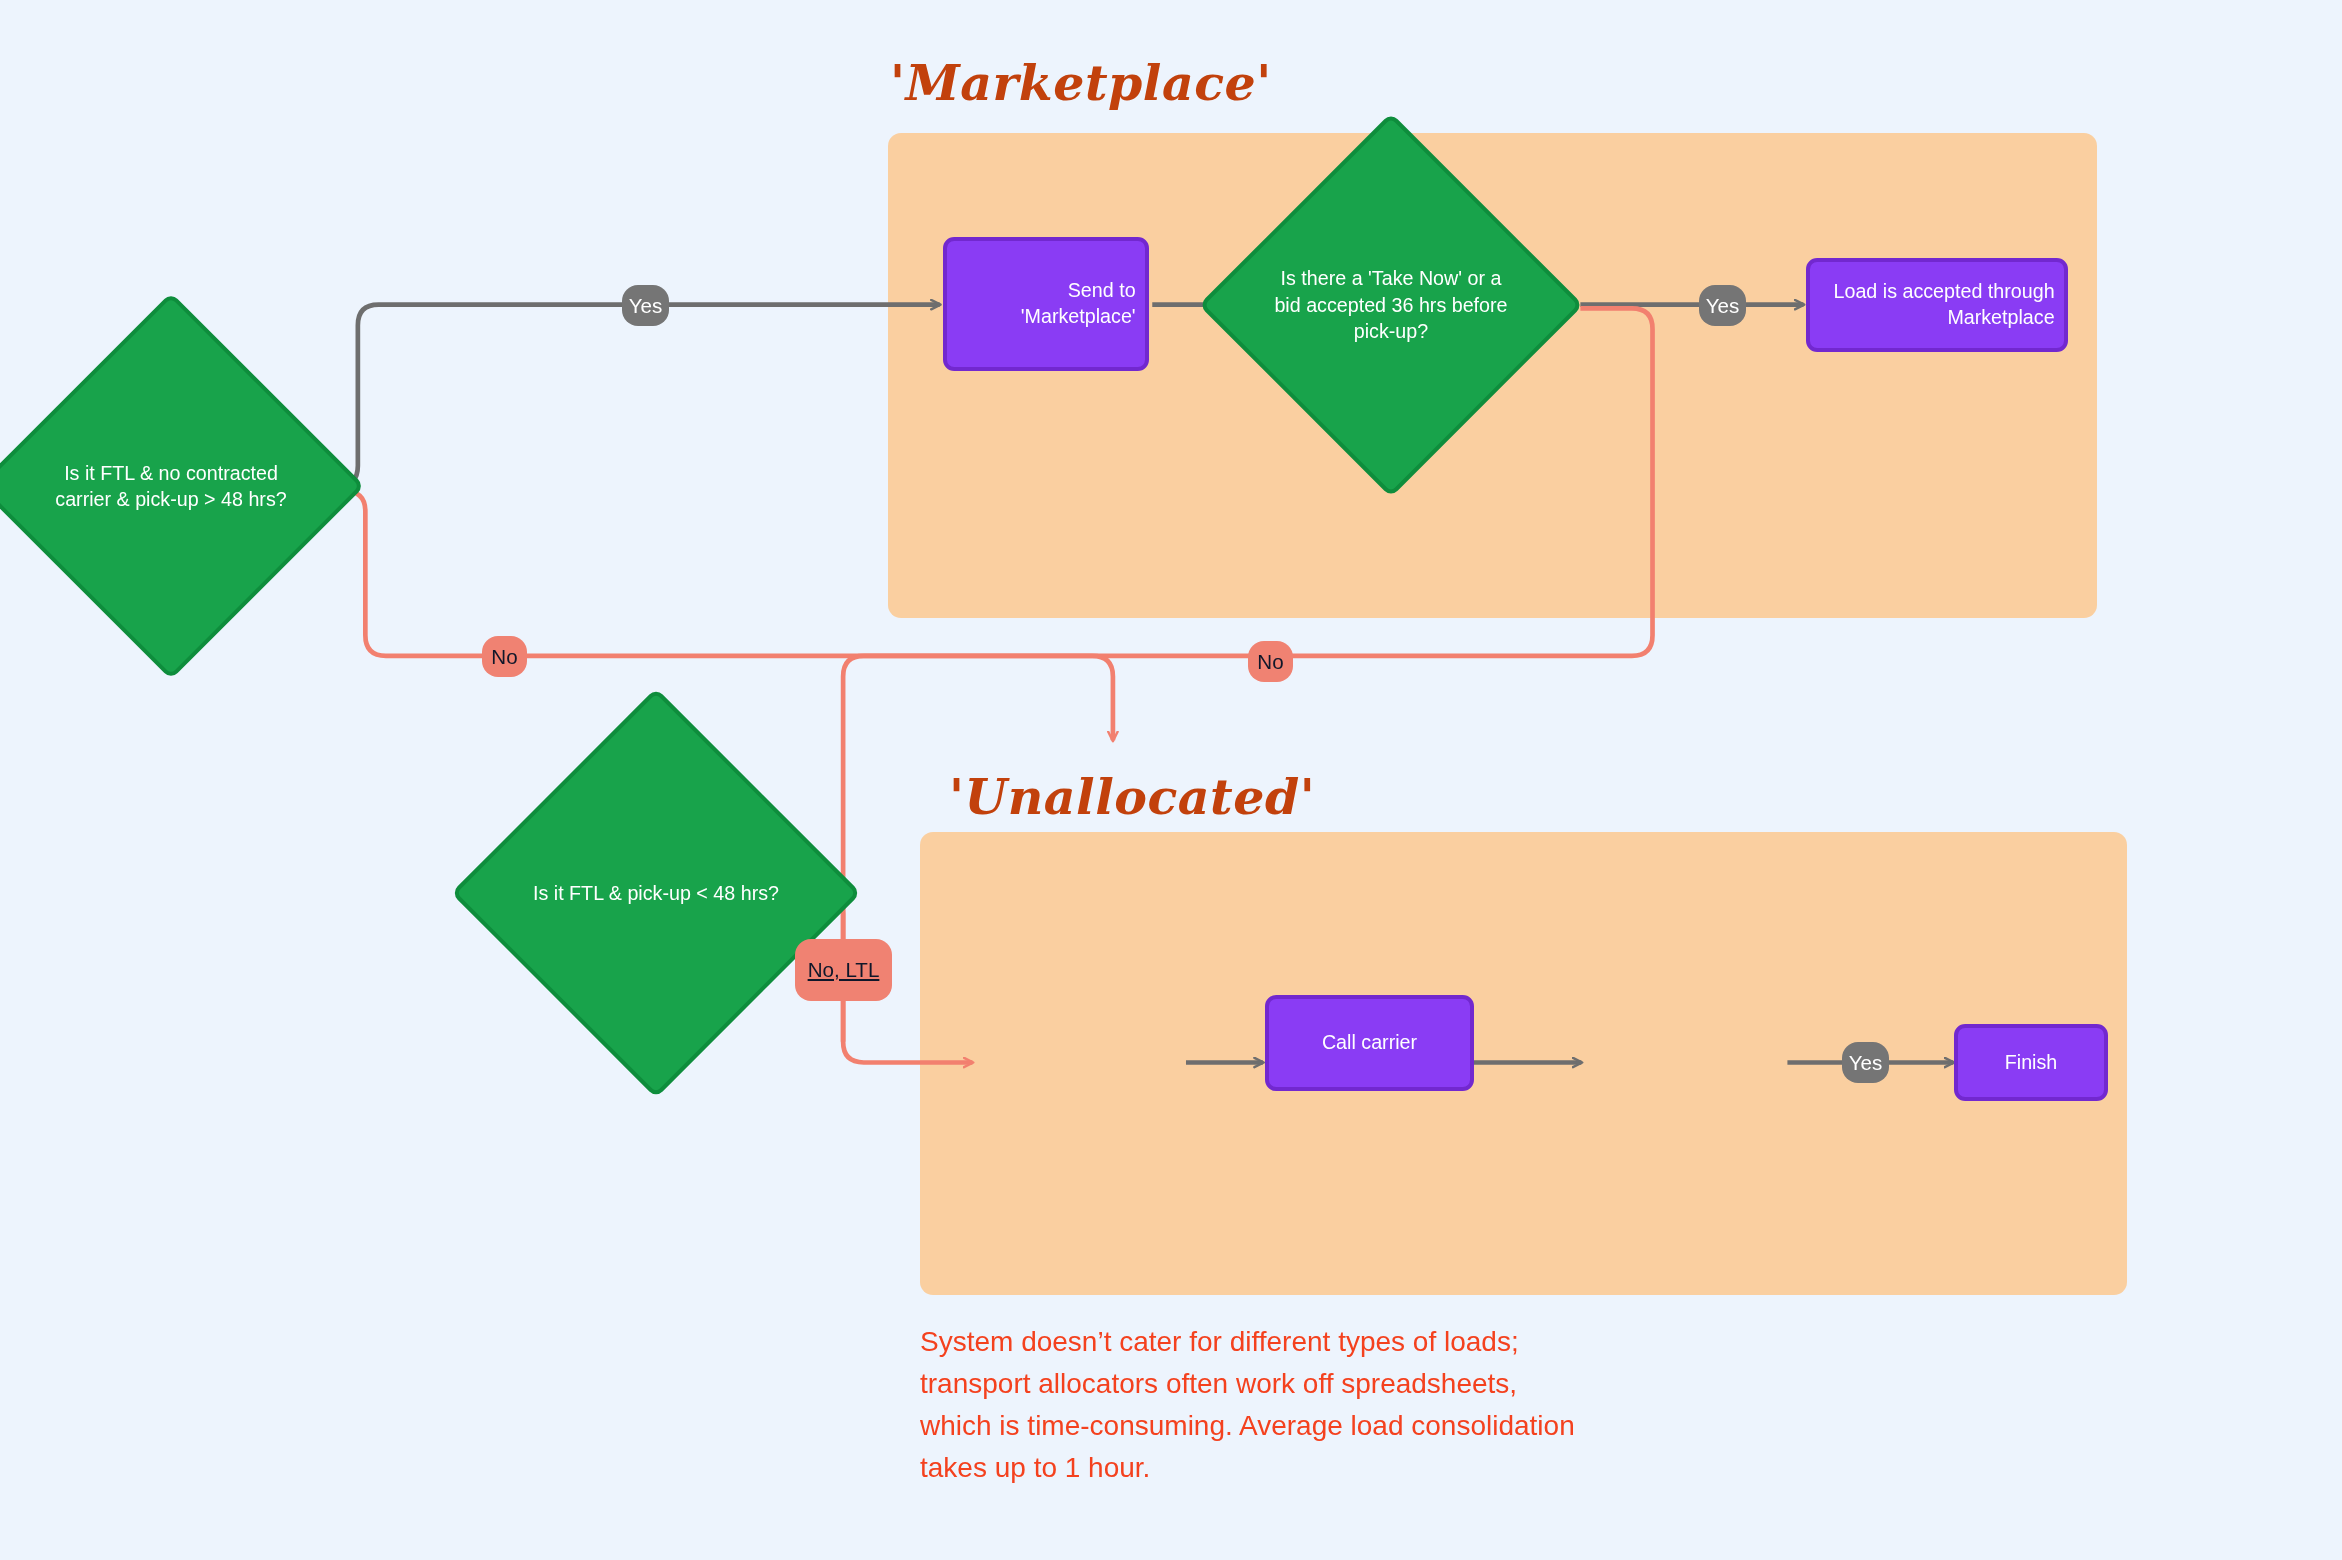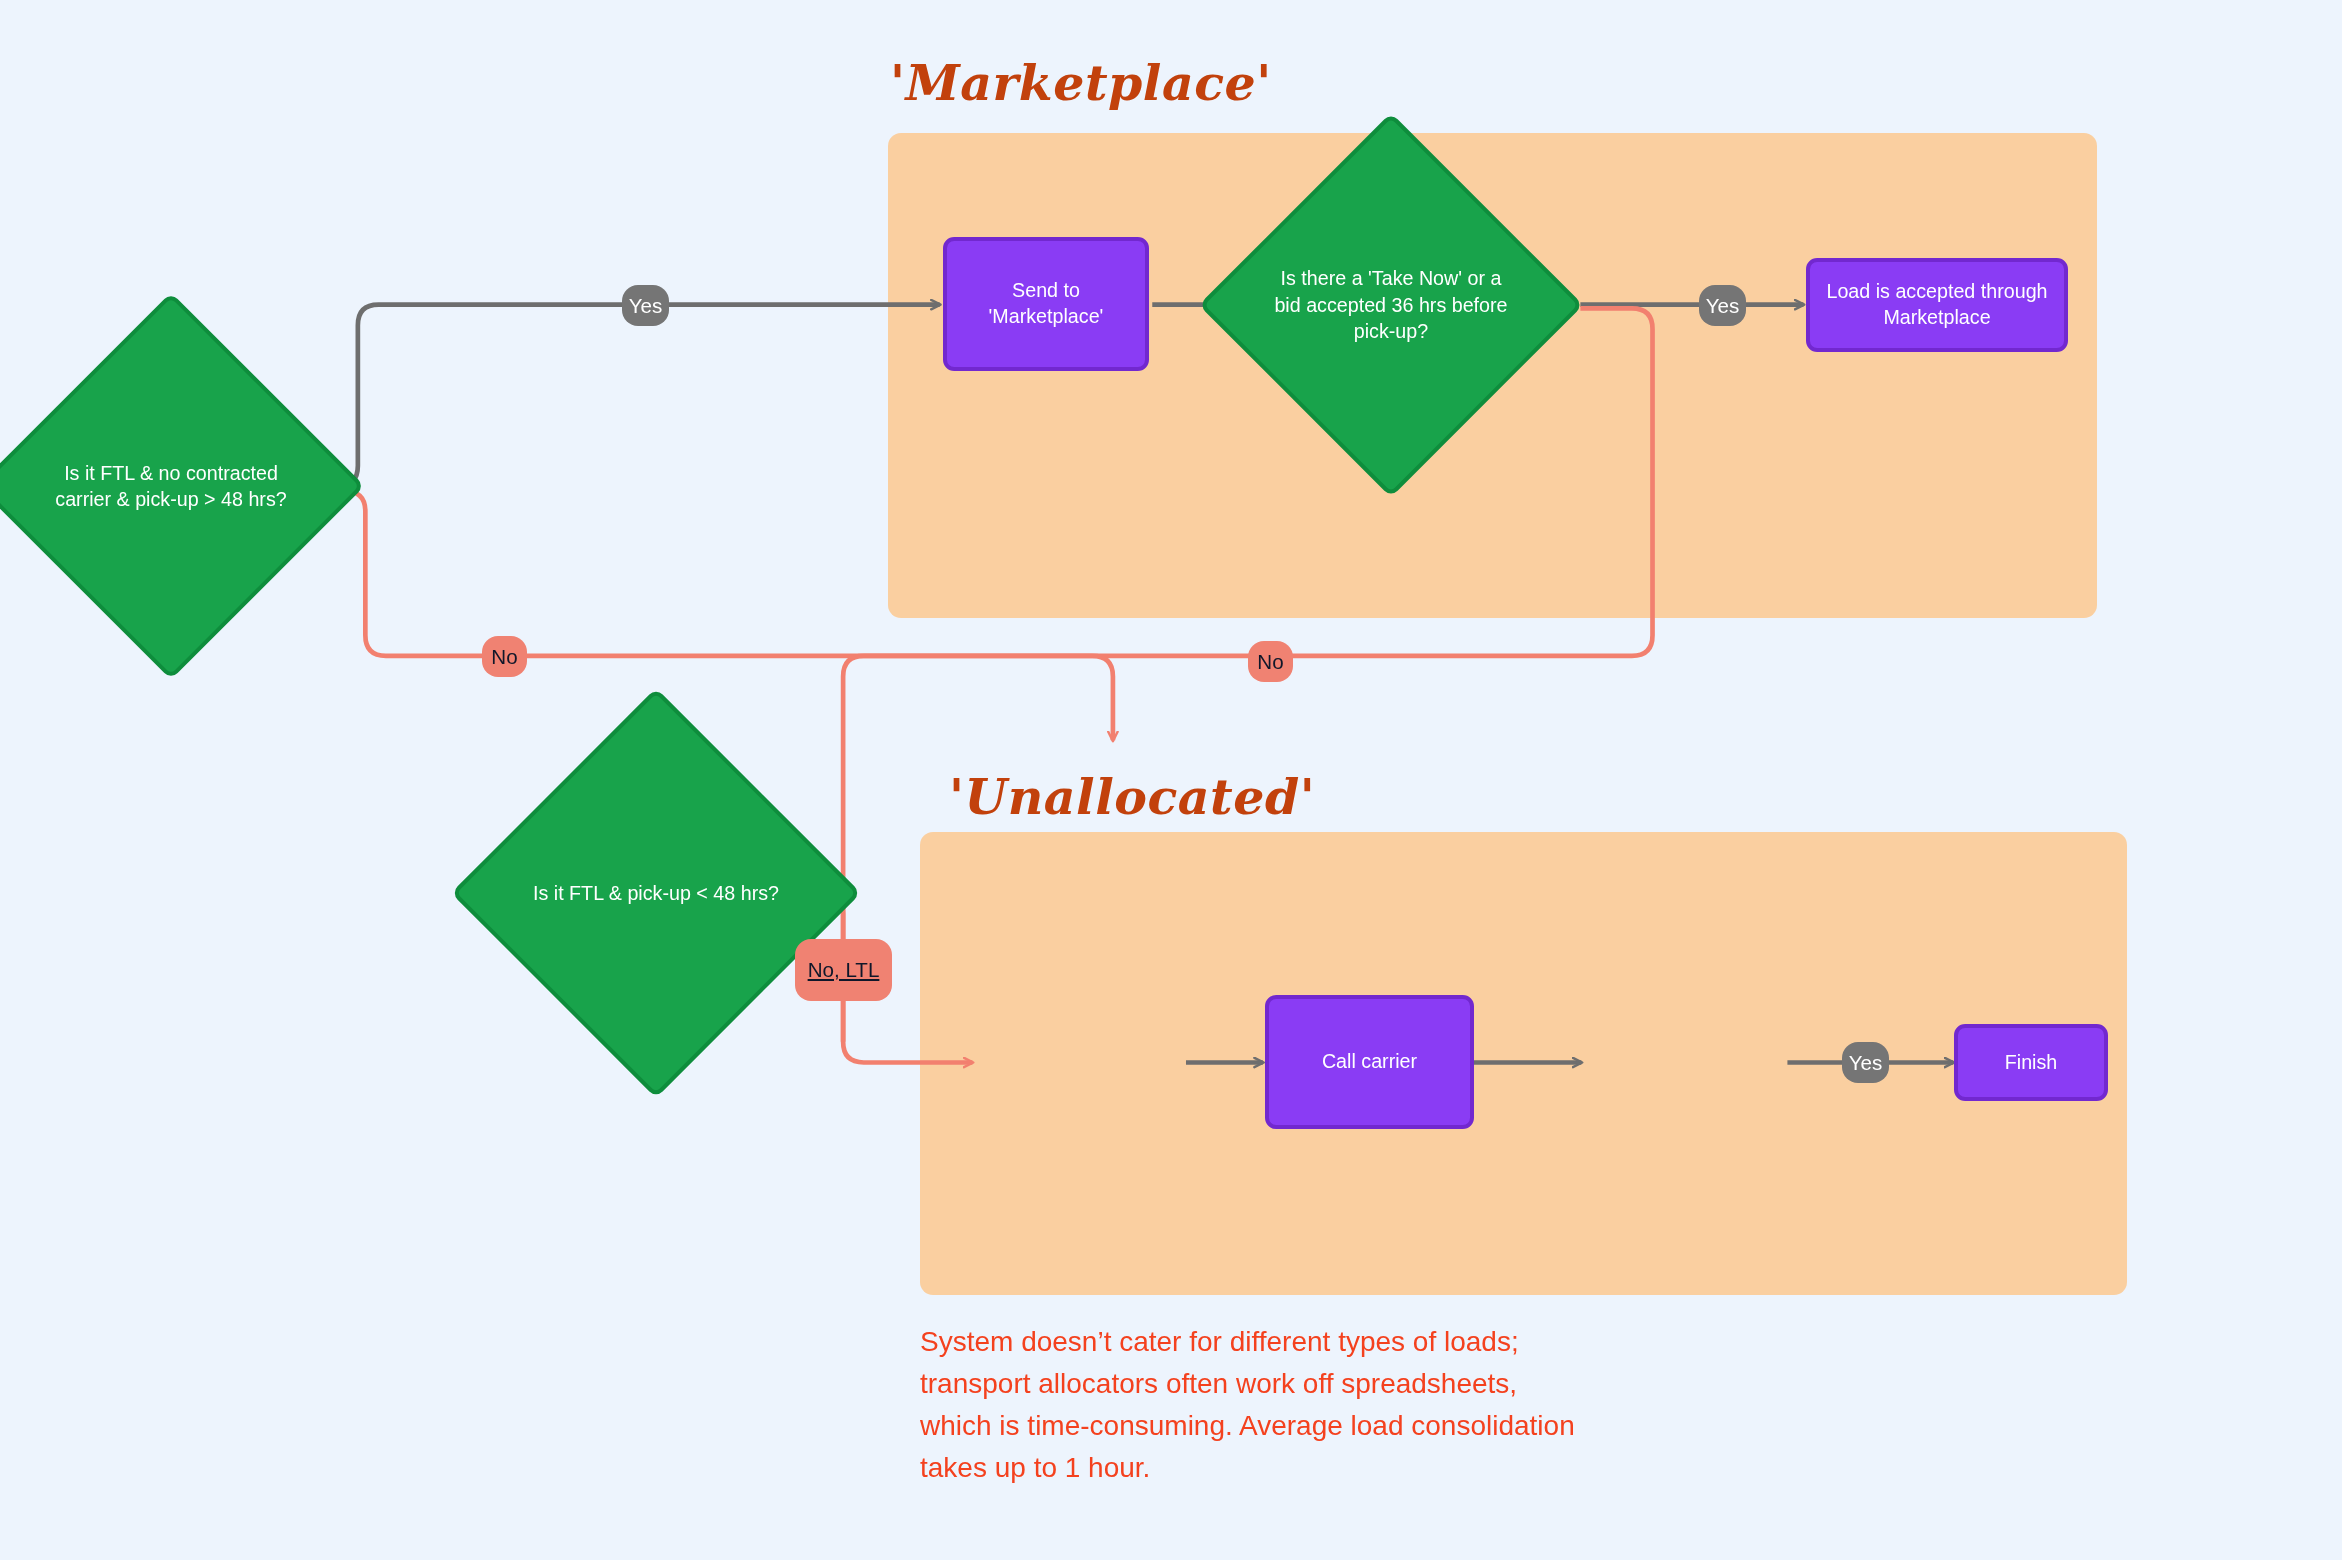--- a/index.html
+++ b/index.html
@@ -26,21 +26,21 @@
     color:#c2410c;
     white-space:nowrap;
     letter-spacing:0.5px;
   }
 
   
   .node{
     position:absolute;
     box-sizing:border-box;
     display:flex;align-items:center;justify-content:center;
-    text-align:center;
+    text-align:right;
     color:#ffffff;
     line-height:1.30;
     z-index:5;
   }
   .proc{
     background:#8A3CF4;
     border:4.7px solid #7228CF;
     border-radius:11.2px;
     font-size:19.7px;
     padding:3.7px 9.4px;
@@ -155,21 +155,21 @@
   <div class="node proc" style="left:943px;top:237px;width:206px;height:134px;">Send to 'Marketplace'</div>
 
   <div class="dia-wrap" style="left:1255px;top:169px;width:272px;height:272px;">
     <div class="dia-shape"></div>
     <div class="dia-text">Is there a 'Take Now' or a bid accepted 36 hrs before pick-up?</div>
   </div>
 
   <div class="node proc" style="left:1806px;top:258px;width:262px;height:94px;">Load is accepted through Marketplace</div>
 
 
-  <div class="node proc" style="left:1265px;top:995px;width:209px;height:134px;">Call carrier</div>
+  <div class="node proc" style="left:1265px;top:995px;width:209px;height:96px;">Call carrier</div>
 
 
   <div class="node proc" style="left:1954px;top:1024px;width:154px;height:77px;">Finish</div>
 
   <div class="elabel yes" style="left:622px;top:285px;width:47px;height:41px;">Yes</div>
 
   <div class="elabel no" style="left:482px;top:636px;width:45px;height:41px;">No</div>
 
   <div class="elabel yes" style="left:1699px;top:285px;width:47px;height:41px;">Yes</div>
 

